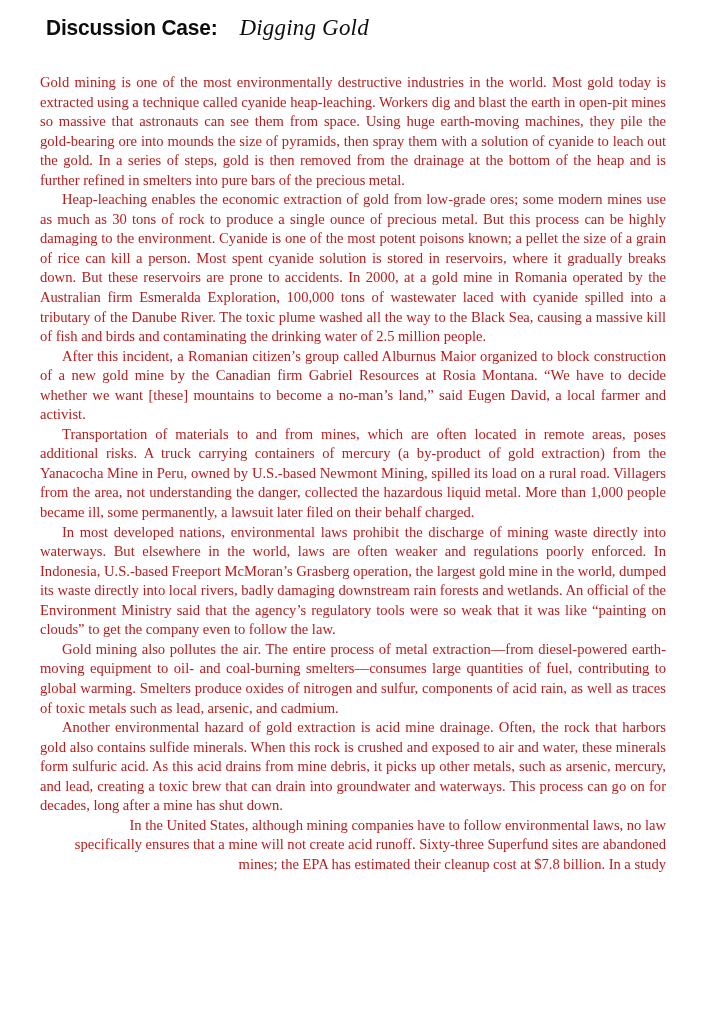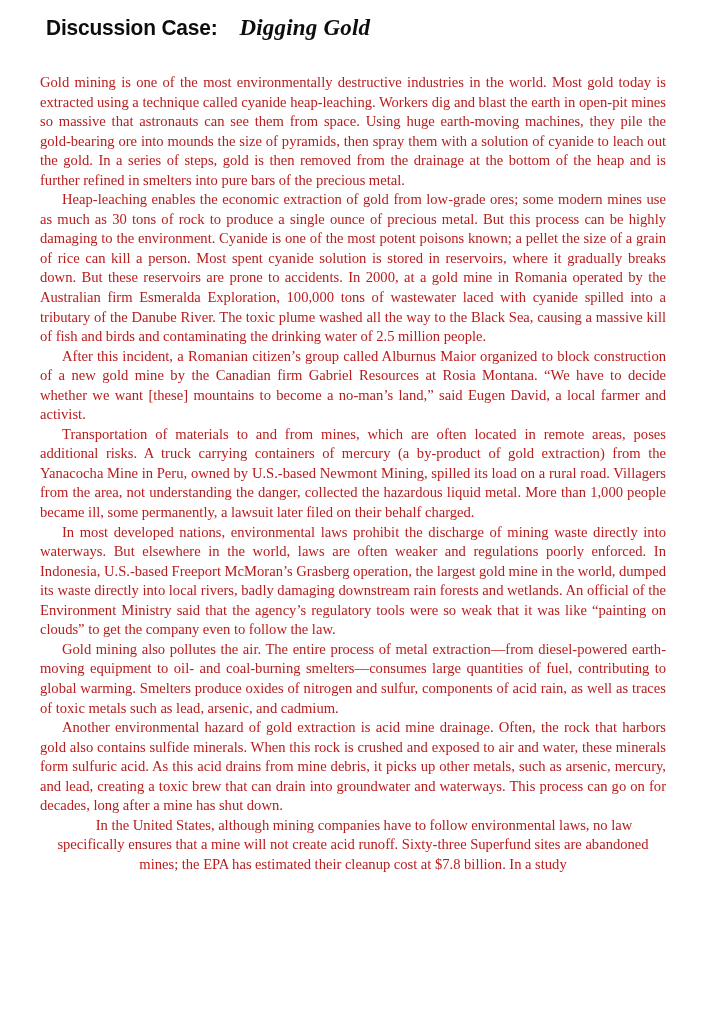--- a/index.html
+++ b/index.html
@@ -44,21 +44,21 @@
     font-stretch: condensed;
     font-size: 22.5px;
     letter-spacing: -0.2px;
     transform: scaleX(0.93);
     transform-origin: left center;
     display: inline-block;
   }
   .title-case {
     font-family: "Liberation Serif", "DejaVu Serif", serif;
     font-style: italic;
-    font-weight: bold;
+    font-weight: normal;
     font-size: 23px;
     letter-spacing: 0.2px;
     margin-left: 9px;
   }
   .body-block {
     position: relative;
     top: 47px;
   }
   p.para {
     margin: 0;
@@ -70,21 +70,21 @@
     text-indent: 22px;
     color: #b91c1c;
     -moz-font-feature-settings: "liga" 0;
     font-feature-settings: "liga" 0;
     word-spacing: -0.1px;
   }
   p.para.first {
     text-indent: 0;
   }
   p.para:last-child {
-    text-align: center;
+    text-align: right;
   }
 </style>
 </head>
 <body>
 
 <div class="page">
   <div class="content">
 
     <h1 class="doc-title">
       <span class="title-label">Discussion Case:</span><span class="title-case">Digging Gold</span>

